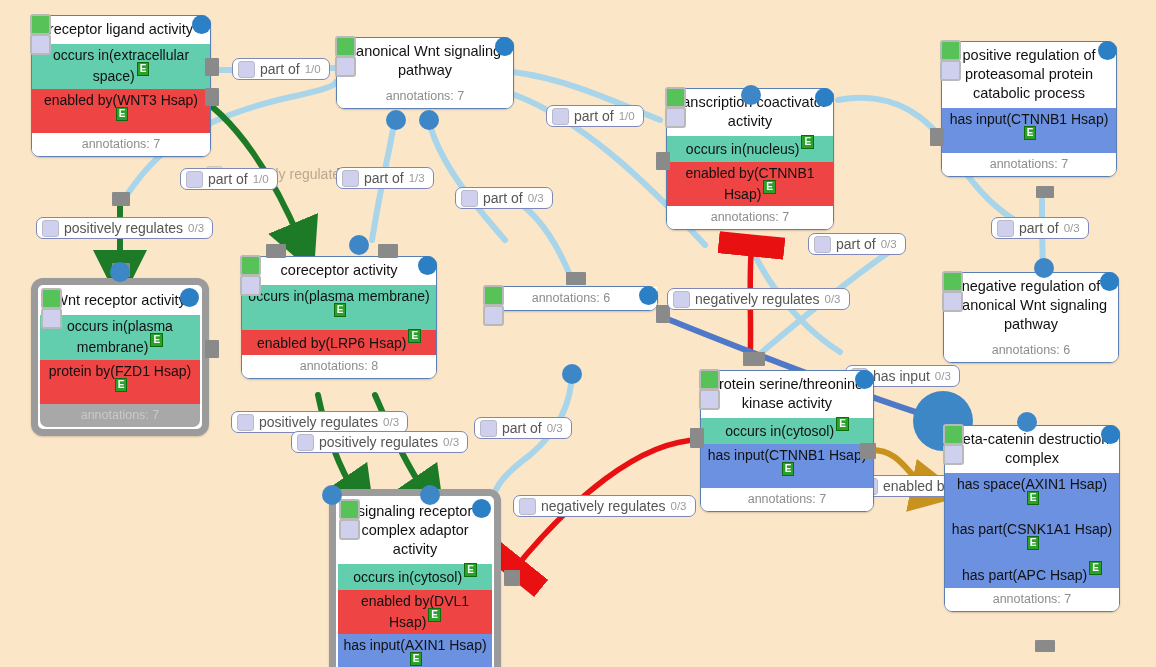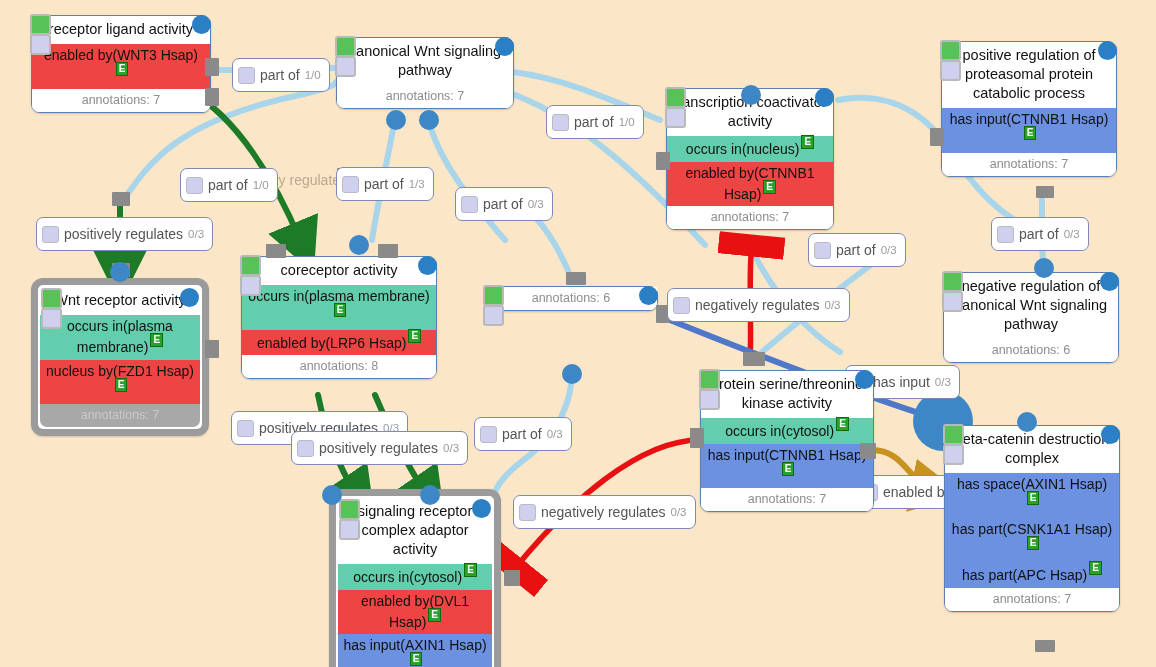--- a/index.html
+++ b/index.html
@@ -95,21 +95,21 @@
   .node.selected .sq-green{left:3px;top:3px;}
   .node.selected .sq-lav{left:3px;top:23px;}
   .node.selected .dot-blue{right:3px;top:3px;}
 
   
   .elabel{
     position:absolute;
     background:#ffffff;
     border:1px solid #7e87b8;
     border-radius:7px;
-    height:34px;
+    height:22px;
     display:flex;
     align-items:center;
     gap:5px;
     padding:0 8px 0 5px;
     font-size:14px;
     color:#555;
     white-space:nowrap;
     z-index:7;
     box-sizing:border-box;
   }
@@ -210,20 +210,21 @@
   <div class="port" style="left:378px;top:244px;width:20px;height:14px;"></div>
   <div class="port" style="left:566px;top:272px;width:20px;height:13px;"></div>
   <div class="port" style="left:1035px;top:640px;width:20px;height:12px;"></div>
   <div class="port" style="left:112px;top:192px;width:18px;height:14px;"></div>
 
   <div class="node" style="left:31px;top:15px;width:180px;">
     <span class="sq-green"></span>
     <span class="sq-lav"></span>
     <span class="dot-blue"></span>
     <div class="node-title">receptor ligand activity</div>
+    <div class="row occurs"><span>occurs in(extracellular space)</span><span class="ebadge">E</span></div>
     <div class="row enabled"><span>enabled by(WNT3 Hsap)</span><span class="ebadge">E</span></div>
     <div class="annots">annotations: 7</div>
   </div>
 
   <div class="node" style="left:336px;top:37px;width:178px;">
     <span class="sq-green"></span>
     <span class="sq-lav"></span>
     <span class="dot-blue"></span>
     <div class="node-title">canonical Wnt signaling pathway</div>
     <div class="annots">annotations: 7</div>
@@ -247,21 +248,21 @@
     <div class="row hasinput"><span>has input(CTNNB1 Hsap)</span><span class="ebadge">E</span></div>
     <div class="annots">annotations: 7</div>
   </div>
 
   <div class="node selected" style="left:31px;top:278px;width:178px;">
     <span class="sq-green"></span>
     <span class="sq-lav"></span>
     <span class="dot-blue"></span>
     <div class="node-title">Wnt receptor activity</div>
     <div class="row occurs"><span>occurs in(plasma membrane)</span><span class="ebadge">E</span></div>
-    <div class="row enabled"><span>nucleus by(FZD1 Hsap)</span><span class="ebadge">E</span></div>
+    <div class="row enabled"><span>protein by(FZD1 Hsap)</span><span class="ebadge">E</span></div>
     <div class="annots">annotations: 7</div>
   </div>
 
   <div class="node" style="left:241px;top:256px;width:196px;">
     <span class="sq-green"></span>
     <span class="sq-lav"></span>
     <span class="dot-blue"></span>
     <div class="node-title">coreceptor activity</div>
     <div class="row occurs"><span>occurs in(plasma membrane)</span><span class="ebadge">E</span></div>
     <div class="row enabled"><span>enabled by(LRP6 Hsap)</span><span class="ebadge">E</span></div>

